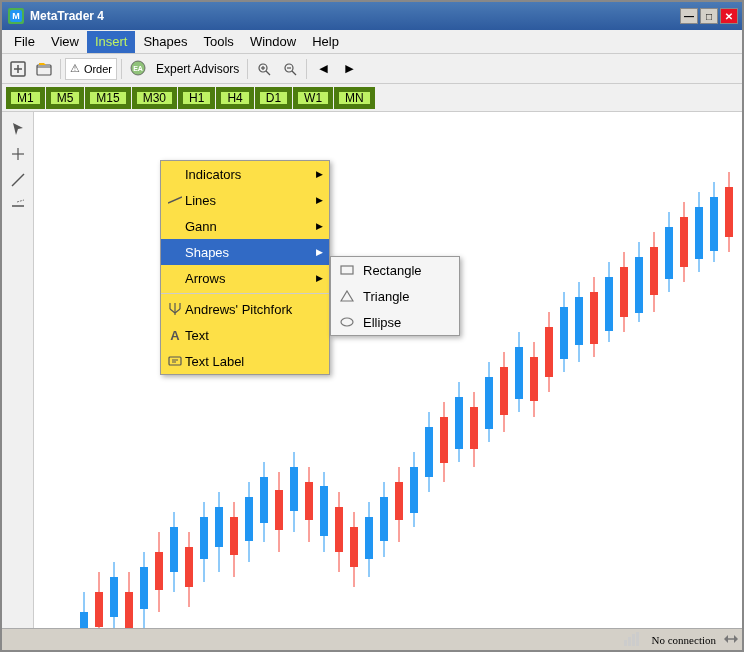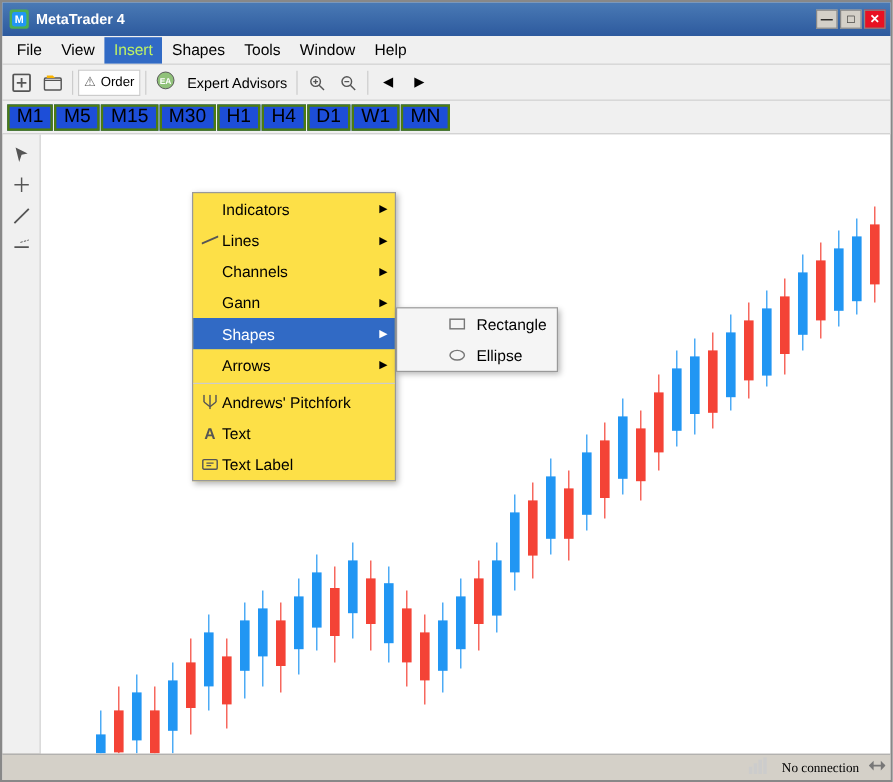--- a/index.html
+++ b/index.html
@@ -137,23 +137,23 @@
       height: 28px;
       background: #f0f0f0;
       border-bottom: 1px solid #ccc;
       display: flex;
       align-items: center;
       padding: 0 4px;
       gap: 1px;
     }
     .tb2-btn {
       padding: 2px 6px;
-      font-size: 16px;
-      border: 2px solid #4d7c0f;
-      background: #1d4ed8;
+      font-size: 12px;
+      border: 5px solid #4d7c0f;
+      background: #bef264;
       cursor: pointer;
       height: 22px;
       display: flex;
       align-items: center;
     }
 
     
     .left-toolbar {
       width: 32px;
       background: #f0f0f0;
@@ -280,21 +280,20 @@
     
     .submenu {
       position: absolute;
       top: 144px;
       left: 296px;
       background: #f5f5f5;
       border: 1px solid #999;
       box-shadow: 2px 2px 5px rgba(0,0,0,0.3);
       min-width: 130px;
       pointer-events: all;
-      padding-left: 34px;
     }
     .submenu-item {
       display: flex;
       align-items: center;
       padding: 4px 8px 4px 8px;
       cursor: pointer;
       font-size: 13px;
       height: 26px;
       gap: 8px;
     }
@@ -584,24 +583,20 @@
             <span class="item-icon"></span>
             Indicators
           </div>
           <div class="dropdown-item has-sub">
             <span class="item-icon">
               <svg width="14" height="10" viewBox="0 0 14 10">
                   <line x1="0" y1="8" x2="14" y2="2" stroke="#555" stroke-width="1.5"></line>
                 </svg>
             </span>
             Lines
-          </div>
-          <div class="dropdown-item has-sub">
-            <span class="item-icon"></span>
-            Channels
           </div>
           <div class="dropdown-item has-sub">
             <span class="item-icon"></span>
             Gann
           </div>
           <div class="dropdown-item active has-sub">
             <span class="item-icon"></span>
             Shapes
           </div>
           <div class="dropdown-item has-sub">
@@ -642,20 +637,28 @@
             <div class="shape-icon">
               <svg width="14" height="12" viewBox="0 0 14 12">
                   <rect x="1" y="2" width="12" height="8" fill="none" stroke="#777" stroke-width="1.2"></rect>
                 </svg>
             </div>
             <span>Rectangle</span>
           </div>
           <div class="submenu-item">
             <div class="shape-icon">
               <svg width="14" height="12" viewBox="0 0 14 12">
+                  <polygon points="7,1 13,11 1,11" fill="none" stroke="#777" stroke-width="1.2"></polygon>
+                </svg>
+            </div>
+            <span>Triangle</span>
+          </div>
+          <div class="submenu-item">
+            <div class="shape-icon">
+              <svg width="14" height="12" viewBox="0 0 14 12">
                   <ellipse cx="7" cy="6" rx="6" ry="4" fill="none" stroke="#777" stroke-width="1.2"></ellipse>
                 </svg>
             </div>
             <span>Ellipse</span>
           </div>
         </div>
       </div>
     </div>
   </div>
 

